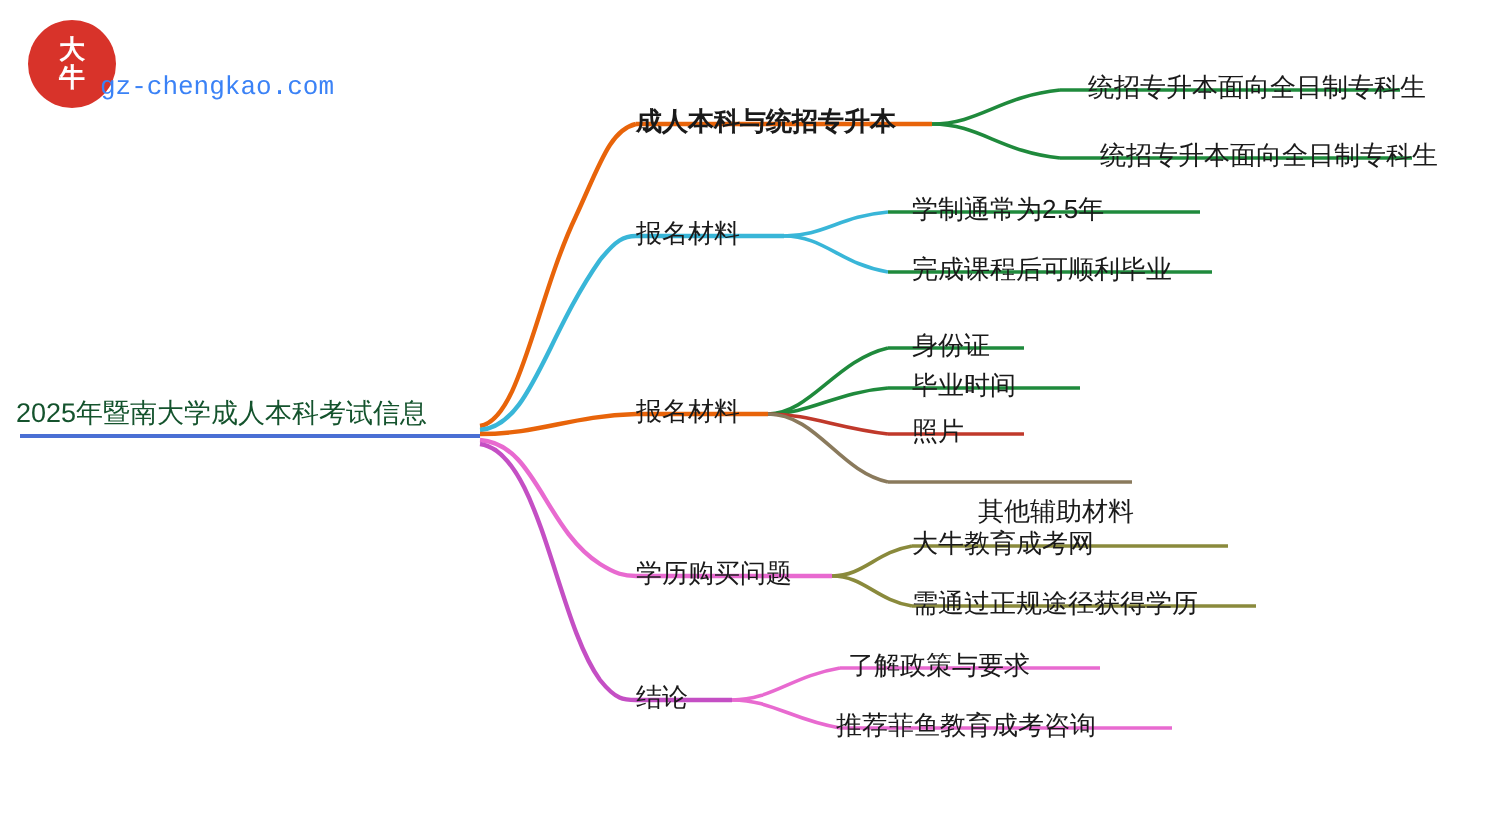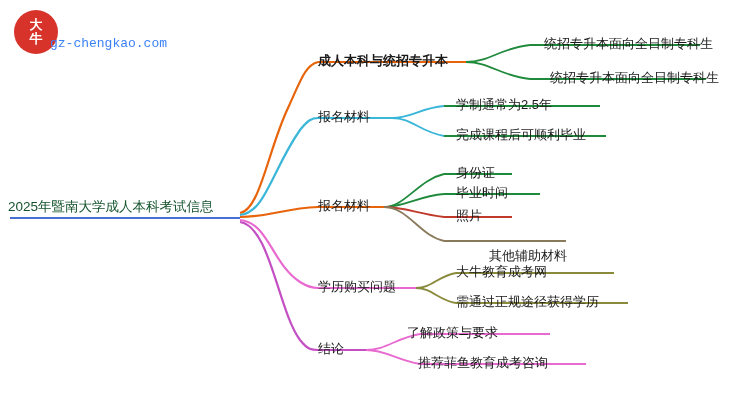--- a/index.html
+++ b/index.html
@@ -146,14 +146,14 @@
 <div class="node" style="left:456px; top:165px;">身份证</div>
 <div class="node" style="left:456px; top:185px;">毕业时间</div>
 <div class="node" style="left:456px; top:208px;">照片</div>
 <div class="node" style="left:456px; top:248px;margin-left:33px;">其他辅助材料</div>
 
 <div class="node" style="left:318px; top:279px;">学历购买问题</div>
 <div class="node" style="left:456px; top:264px;">大牛教育成考网</div>
 <div class="node" style="left:456px; top:294px;">需通过正规途径获得学历</div>
 
 <div class="node" style="left:318px; top:341px;">结论</div>
-<div class="node" style="left:407px; top:325px;">了解政策与要求</div>
+<div class="node" style="left:424px; top:325px;">了解政策与要求</div>
 <div class="node" style="left:418px; top:355px;">推荐菲鱼教育成考咨询</div>
 
 </body></html>

